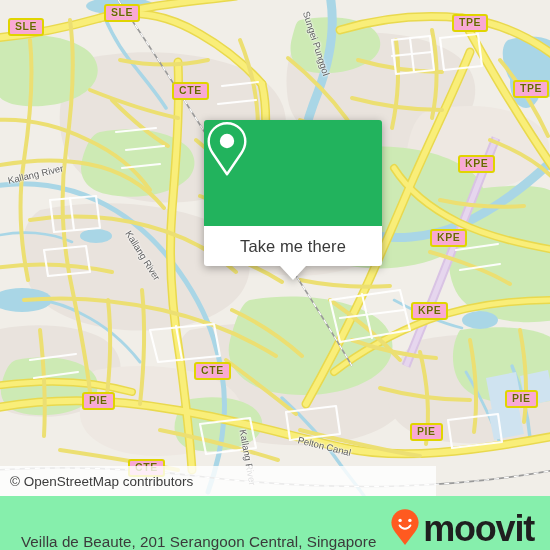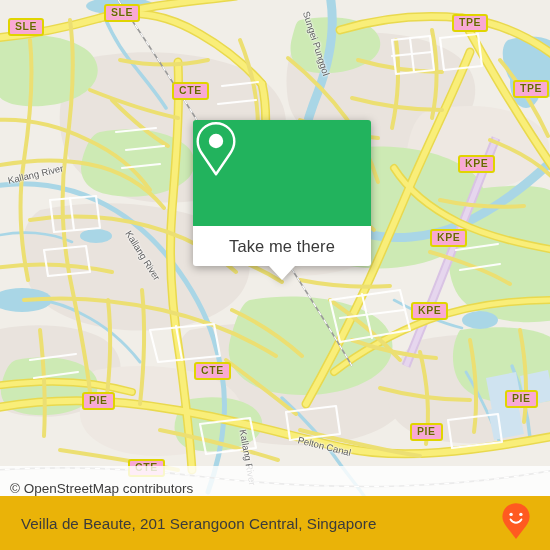--- a/index.html
+++ b/index.html
@@ -33,21 +33,21 @@
     position:absolute;
     color:#5d5d5d;
     font-size:9.5px;
     font-family:"Liberation Sans", sans-serif;
     white-space:nowrap;
     text-shadow:0 0 2px #fff,0 0 2px #fff,0 0 3px #fff;
   }
 
   
   #callout{
-    position:absolute;left:193px;top:120px;width:178px;
+    position:absolute;left:204px;top:120px;width:178px;
     filter:drop-shadow(0 2px 4px rgba(0,0,0,.33));
   }
   #callout-green{
     background:#22b35d;height:106px;border-radius:3px 3px 0 0;
     display:flex;align-items:center;justify-content:center;
   }
   #callout-green svg{display:block;}
   #callout-white{
     background:#ffffff;height:40px;border-radius:0 0 3px 3px;
     display:flex;align-items:center;justify-content:center;
@@ -57,34 +57,34 @@
     letter-spacing:.1px;
   }
   #callout-tail{
     position:absolute;left:50%;transform:translateX(-50%);top:146px;
     width:0;height:0;border-left:13px solid transparent;border-right:13px solid transparent;
     border-top:14px solid #ffffff;
   }
 
   
   #attrib-strip{
-    position:absolute;left:0;top:466px;width:550px;height:30px;
+    position:absolute;left:0;top:466px;width:436px;height:30px;
     background:rgba(255,255,255,.80);
-    display:flex;align-items:flex-end;
+    display:flex;align-items:center;
   }
   #attrib-text{
     color:#3c3c3c;font-size:13.5px;padding-left:10px;
     font-family:"Liberation Sans", sans-serif;
   }
 
   
   #footer{
     position:absolute;left:0;top:496px;width:550px;height:54px;
-    background:#eab308;overflow:hidden;
-    display:flex;align-items:center;justify-content:space-between;
+    background:#86efac;overflow:hidden;
+    display:flex;align-items:flex-end;justify-content:space-between;
   }
   #footer-addr{
     position:relative;z-index:2;
     padding-left:21px;color:#3b3b3b;font-size:15.2px;
     font-family:"Liberation Sans", sans-serif;letter-spacing:.05px;white-space:nowrap;
   }
   #brand{position:relative;z-index:2;display:flex;align-items:center;padding-right:16px;}
   #brand-pin{display:block;margin-right:3px;}
   #brand-word{
     color:#1f1f1f;font-size:36px;font-weight:bold;letter-spacing:-1.2px;
@@ -341,16 +341,17 @@
     <span id="footer-addr">Veilla de Beaute, 201 Serangoon Central, Singapore</span>
     <span id="brand">
       <span id="brand-pin">
         <svg width="30" height="38" viewBox="0 0 30 38">
           <path d="M15 1.2C7.4 1.2 1.4 7.2 1.4 14.6c0 3.7 1.5 6.6 3.6 9.4L15 37l10-13c2.1-2.8 3.6-5.7 3.6-9.4C28.6 7.2 22.6 1.2 15 1.2Z" fill="#ff5a20"></path>
           <circle cx="10.1" cy="12.4" r="1.7" fill="#ffffff"></circle>
           <circle cx="19.9" cy="12.4" r="1.7" fill="#ffffff"></circle>
           <path d="M9.6 17.4c1.5 2.3 3.4 3.4 5.4 3.4s3.9-1.1 5.4-3.4" stroke="#ffffff" stroke-width="1.9" fill="none" stroke-linecap="round"></path>
         </svg>
       </span>
+      <span id="brand-word">moovit</span>
     </span>
   </div>
 
 </div>
 
 </body></html>

